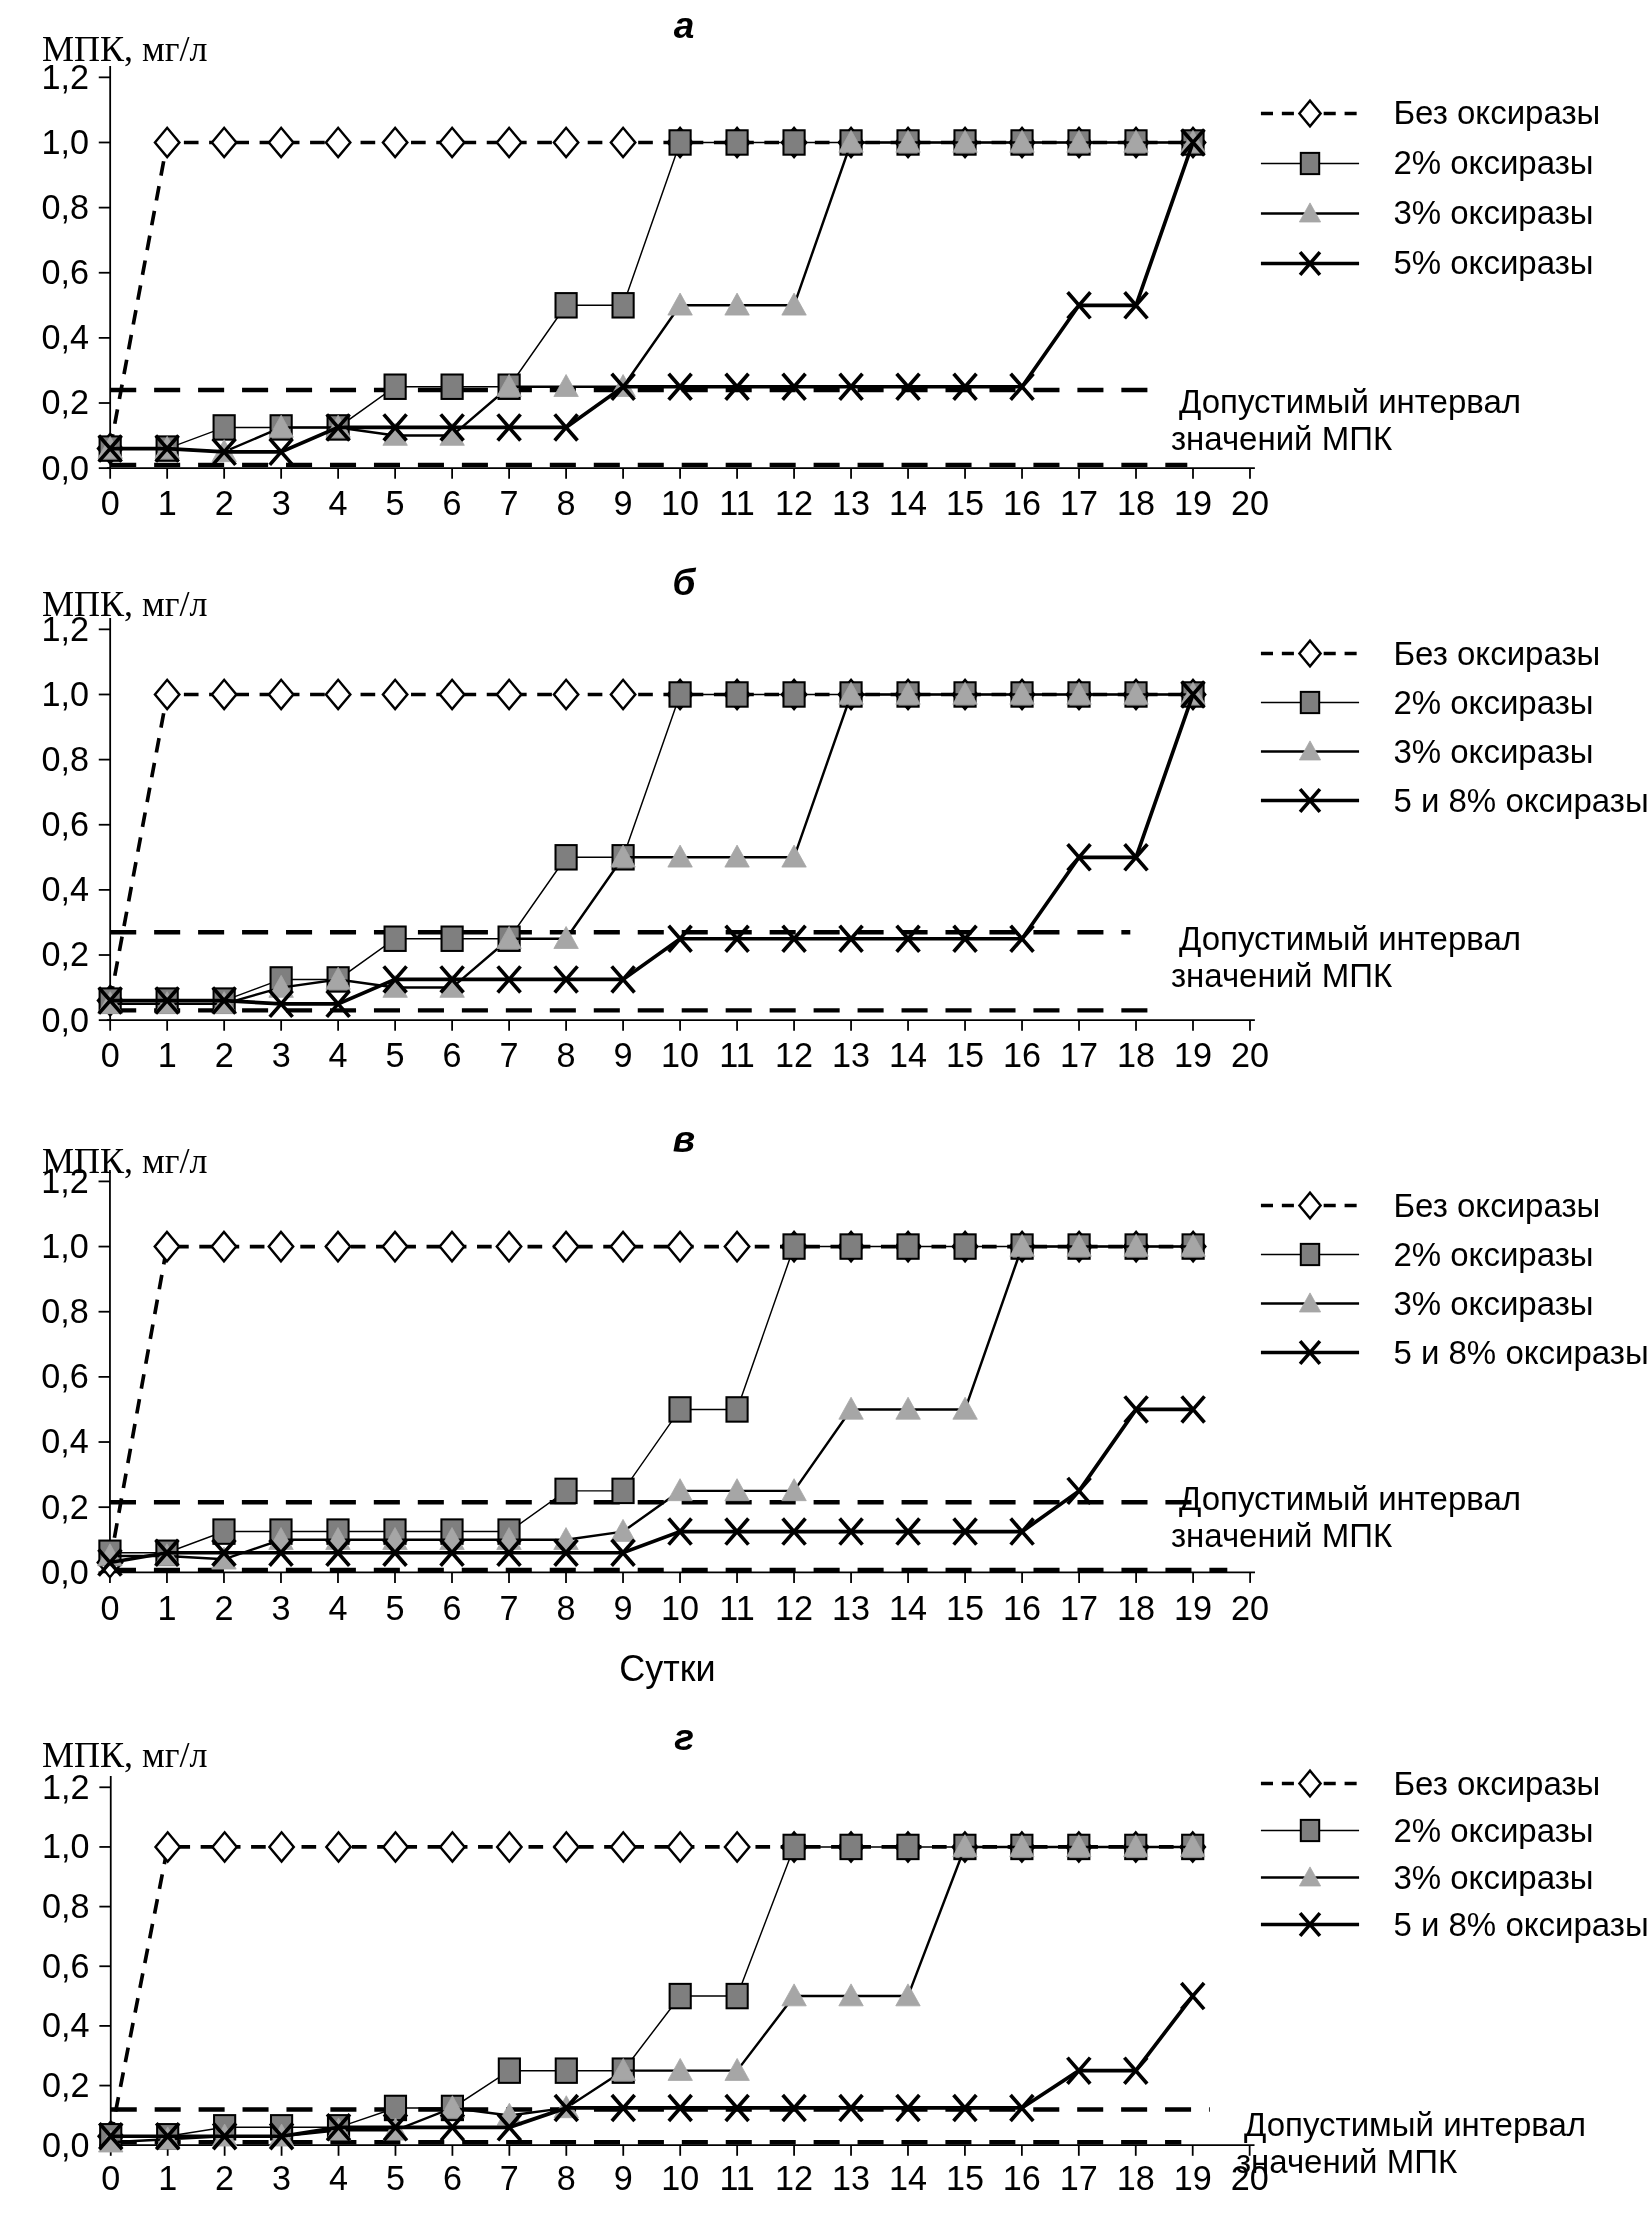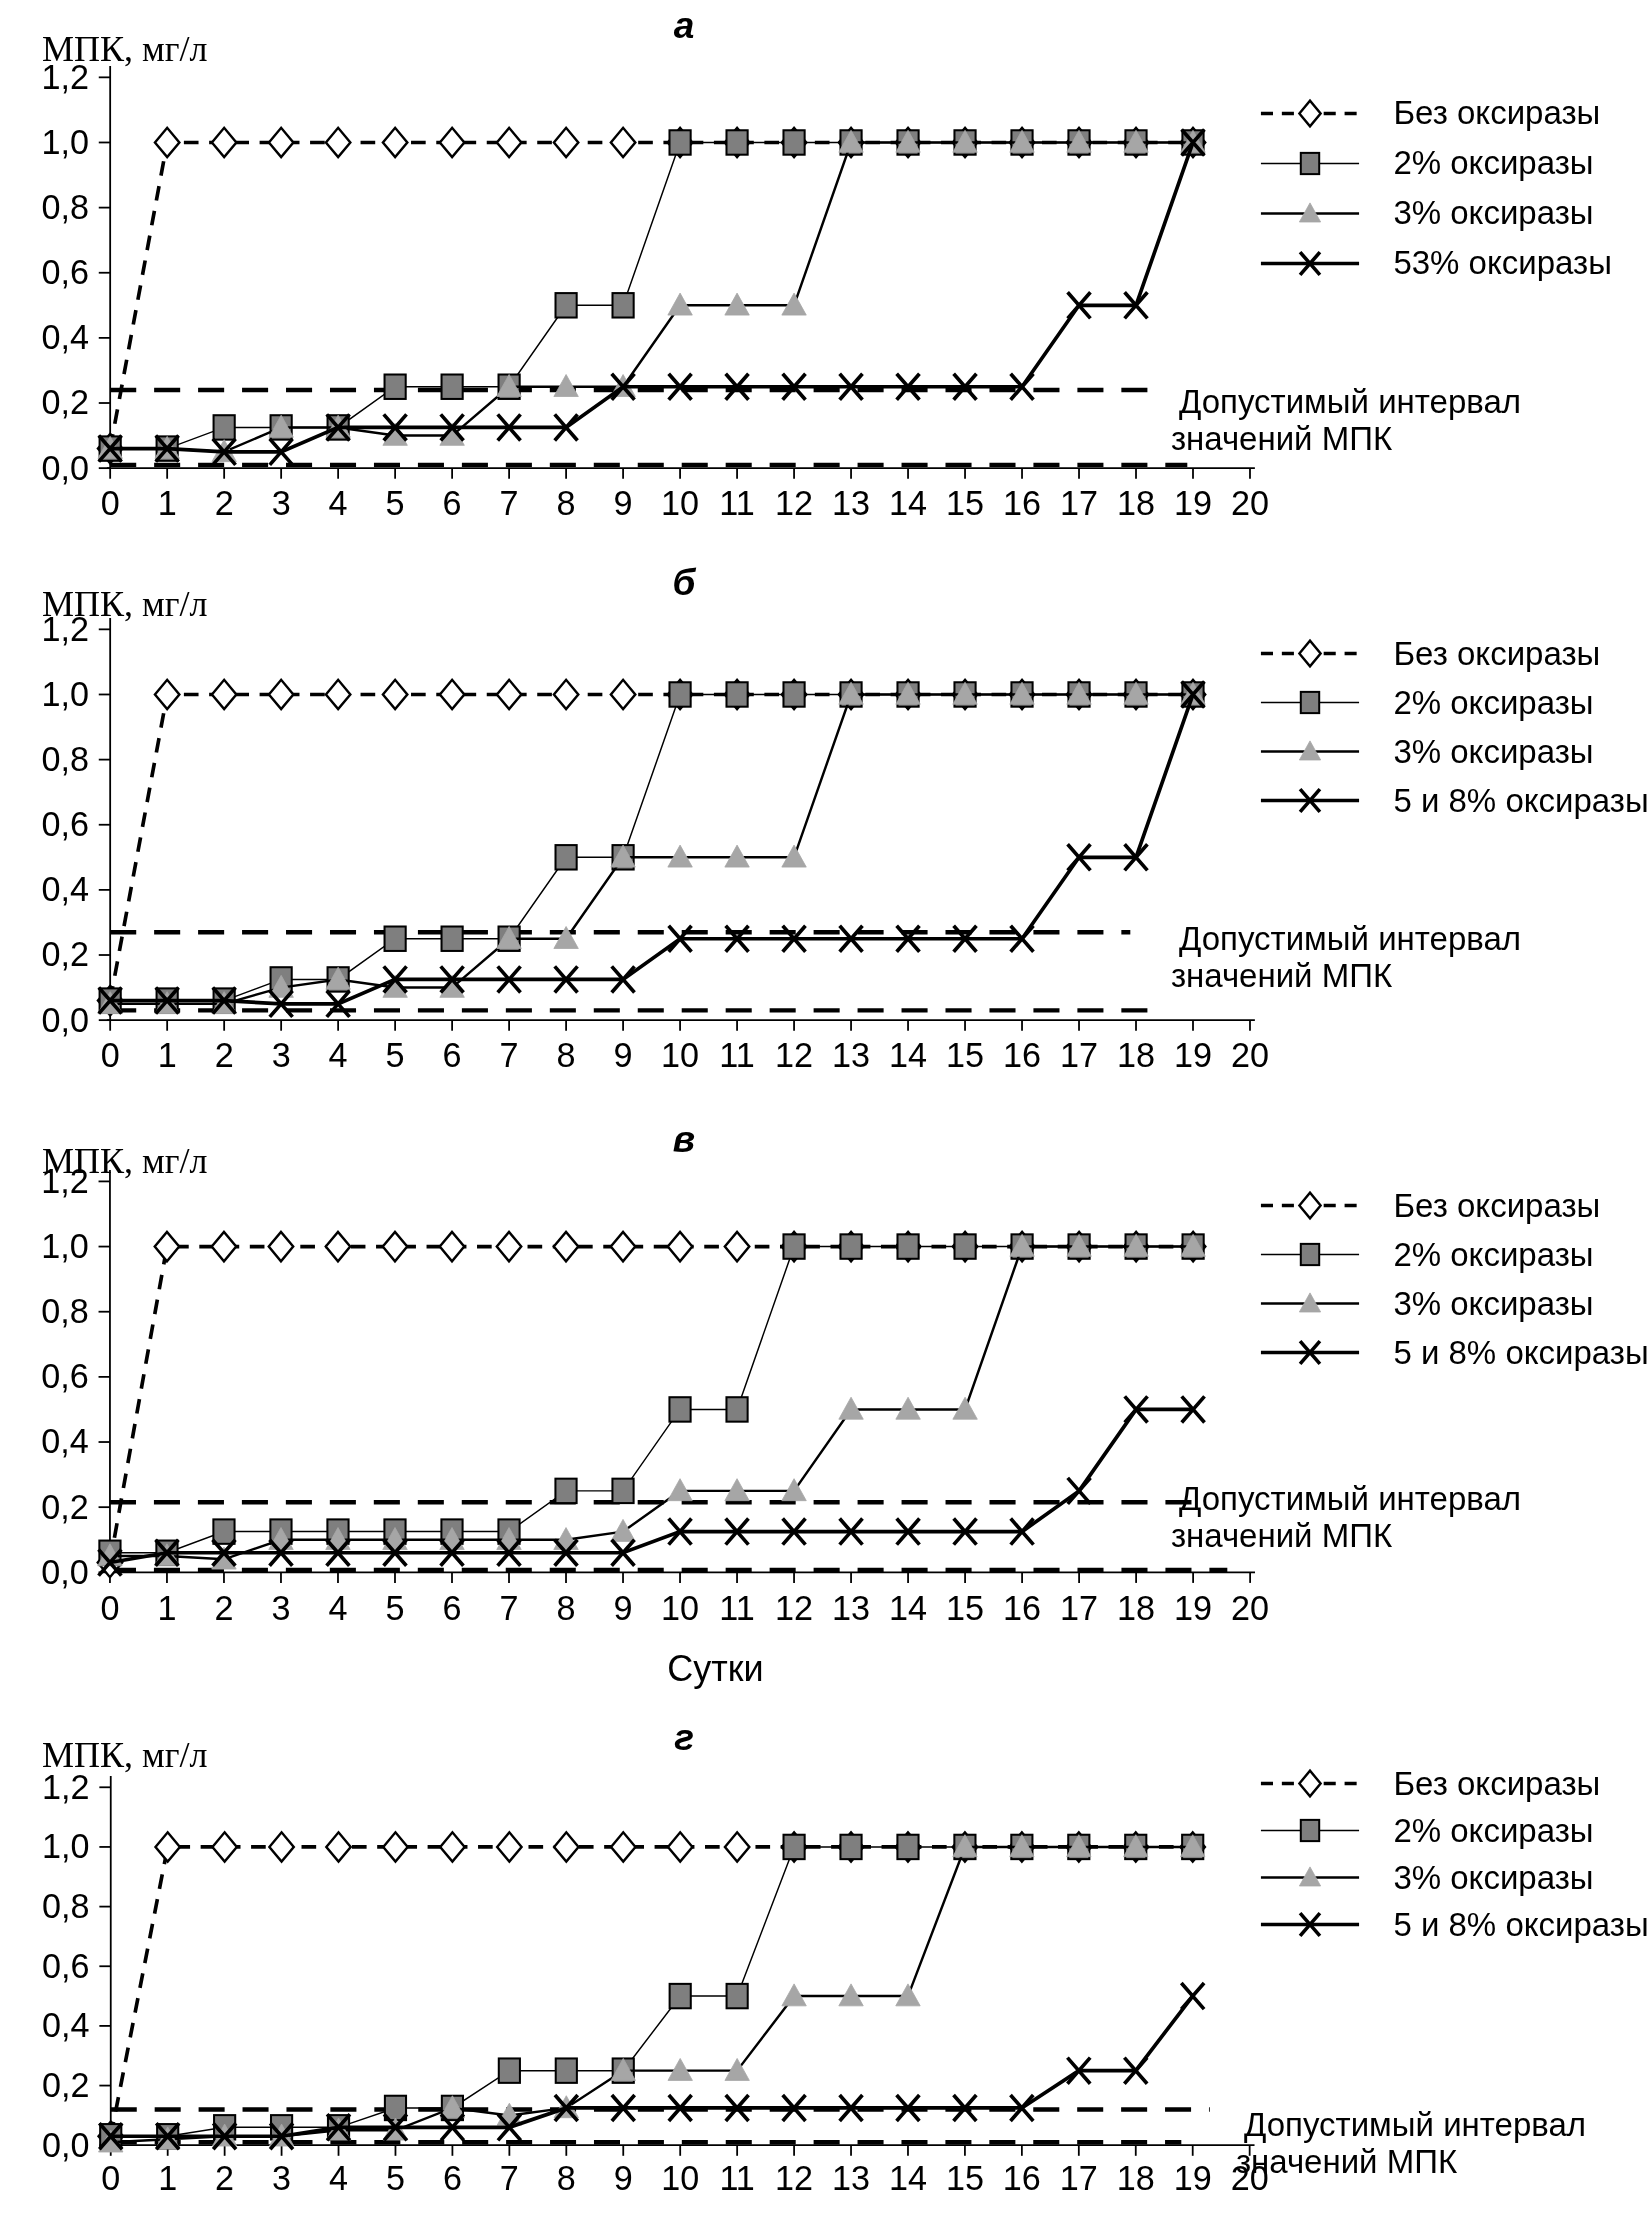--- a/index.html
+++ b/index.html
@@ -203,21 +203,21 @@
             <line x1="3" y1="23" x2="125" y2="23" stroke="#000" stroke-width="3"></line>
             <path d="M64 9.8 L77.2 33.56 L50.8 33.56 Z" fill="#a6a6a6" stroke="#a6a6a6" stroke-width="1"></path>
           </svg>
           <span class="legend-label">3% оксиразы</span>
         </div>
         <div class="legend-row" style="height: 50px;">
           <svg width="104" height="37" viewBox="0 0 128 46">
             <line x1="3" y1="23" x2="125" y2="23" stroke="#000" stroke-width="4.5"></line>
             <path d="M51.68 8.92 L76.32 37.08 M76.32 8.92 L51.68 37.08" fill="none" stroke="#000" stroke-width="4.5"></path>
           </svg>
-          <span class="legend-label">53% оксиразы</span>
+          <span class="legend-label">5% оксиразы</span>
         </div>
       </div>
     <div class="annotation" style="top: 383px; left: 1179px;">
       <div class="ann1">Допустимый интервал</div>
       <div class="ann2">значений МПК</div>
     </div>
   </section>
 
   <section class="chart-block" style="top:552px;height:552px;">
     <svg class="plot" width="1650" height="552" viewBox="0 0 2026 678">
@@ -604,21 +604,21 @@
             <line x1="3" y1="23" x2="125" y2="23" stroke="#000" stroke-width="4.5"></line>
             <path d="M51.68 8.92 L76.32 37.08 M76.32 8.92 L51.68 37.08" fill="none" stroke="#000" stroke-width="4.5"></path>
           </svg>
           <span class="legend-label">5 и 8% оксиразы</span>
         </div>
       </div>
     <div class="annotation" style="top: 376px; left: 1179px;">
       <div class="ann1">Допустимый интервал</div>
       <div class="ann2">значений МПК</div>
     </div>
-    <div class="x-axis-title" style="top: 544px; margin-left: 48px;">Сутки</div>
+    <div class="x-axis-title" style="top: 544px;">Сутки</div>
   </section>
 
   <section class="chart-block" style="top:1710px;height:506px;">
     <svg class="plot" width="1650" height="506" viewBox="0 0 2026 622">
         <g>
           <line x1="135" y1="81" x2="135" y2="535" stroke="#000" stroke-width="2.2"></line>
           <line x1="131" y1="535" x2="1541" y2="535" stroke="#000" stroke-width="2.2"></line>
           <line x1="121" y1="535" x2="135" y2="535" stroke="#000" stroke-width="2.2"></line>
           <text x="109" y="549" text-anchor="end" font-size="42">0,0</text>
           <line x1="121" y1="461.66666666666663" x2="135" y2="461.66666666666663" stroke="#000" stroke-width="2.2"></line>

